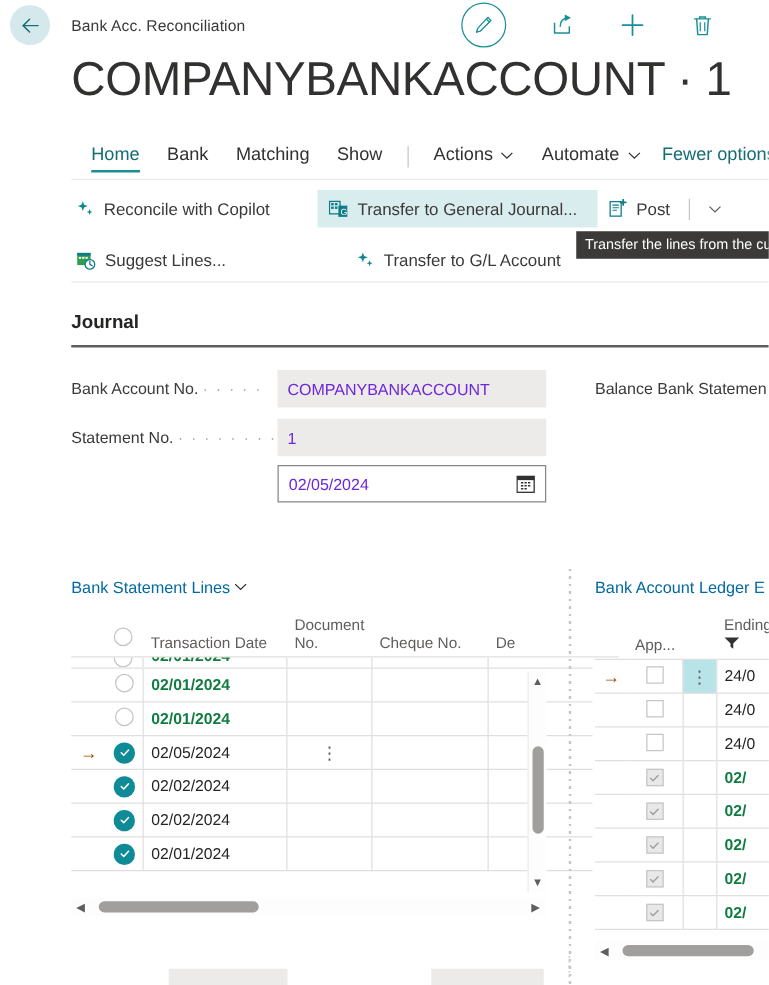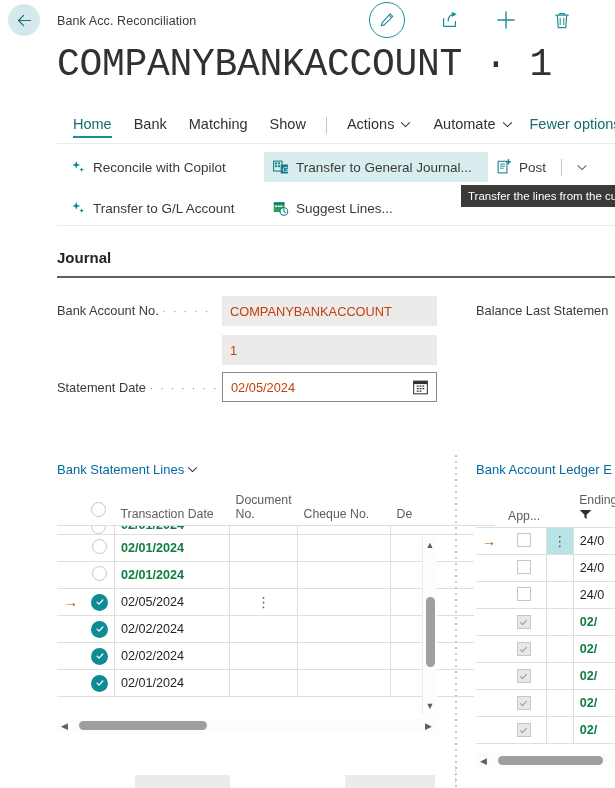--- a/index.html
+++ b/index.html
@@ -34,21 +34,21 @@
     border: 1.5px solid #1a8f96;
     display: flex; align-items: center; justify-content: center;
     cursor: pointer; margin-right: 4px;
   }
 
   
   .page-title {
     position: absolute; left: 57px; top: 43px;
     font-size: 38px; font-weight: 300; color: #323130;
     letter-spacing: -0.3px; white-space: nowrap;
-    font-family: Liberation Mono, monospace;
+    font-family: Liberation Sans, sans-serif;
   }
 
   
   .tabs {
     position: absolute; left: 71px; top: 116px;
     display: flex; align-items: center; gap: 0px;
     font-size: 14.5px; color: #323130; white-space: nowrap;
   }
   .tab { padding: 0 11px 6px 11px; cursor: pointer; position: relative; }
   .tab:first-child { padding-left: 2px; }
@@ -58,21 +58,21 @@
     height: 2px; background: #1a8f96;
   }
   .tab-sep { width:1px; height: 17px; background: #c8c6c4; margin: 0 9px 4px 9px; }
   .tab-drop { display:flex; align-items:center; gap:6px; }
   .tab-link { color:#156d73; padding: 0 6px 6px 6px; cursor:pointer; }
   .tabs-rule {
     position:absolute; left: 57px; right: 0; top: 143px; height: 1px; background: #edebe9;
   }
 
   
-  .ribbon { position:absolute; left: 62px; top: 152px; right: 0; }
+  .ribbon { position:absolute; left: 52px; top: 152px; right: 0; }
   .ribbon-row { display:flex; align-items:center; height: 30px; }
   .rb-item {
     display:flex; align-items:center; gap: 7px;
     height: 30px; padding: 0 9px; cursor:pointer;
     font-size: 13.5px; color: #3b3a39; white-space: nowrap;
   }
   .rb-item.sel { background: #d9edef; }
   .rb-col1 { width: 202px; }
   .rb-col2 { width: 224px; }
   .rb-sep { width:1px; height:17px; background:#c8c6c4; margin: 0 6px; }
@@ -94,21 +94,21 @@
     font-size: 15px; font-weight: 600; color:#252423;
   }
   .sec-rule { position:absolute; left:57px; right:0; top: 276px; height: 2px; background:#605e5c; }
 
   .field-label {
     position:absolute; font-size: 12.8px; color:#3b3a39; white-space:nowrap;
   }
   .dots { color:#a19f9d; letter-spacing: 1.6px; font-size:12px; }
   .field-box {
     position:absolute; background:#edebe9; border:none;
-    font-size: 12.8px; color:#c2410c;
+    font-size: 12.8px; color:#6d28d9;
     display:flex; align-items:center; padding-left: 8px;
     height: 30px;
   }
   .field-box.boxed {
     background:#ffffff; border:1px solid #8a8886;
   }
   .cal-icon { position:absolute; right: 8px; top: 6px; }
 
   
   .list-head {
@@ -275,72 +275,72 @@
       </div>
       <div class="rb-sep"></div>
       <div class="rb-item" style="padding:0 8px;">
         <svg width="12" height="7" viewBox="0 0 12 8">
             <path d="M1 1.5 L6 6.3 L11 1.5" fill="none" stroke="#605e5c" stroke-width="1.2"></path>
           </svg>
       </div>
     </div>
 
     <div class="ribbon-row" style="margin-top:11px;">
-      <div class="rb-item rb-col1">
-        <svg width="15" height="15" viewBox="0 0 16 16">
-          <path d="M5.6 1 L6.7 4.1 L9.8 5.2 L6.7 6.3 L5.6 9.4 L4.5 6.3 L1.4 5.2 L4.5 4.1 Z" fill="#108891"></path>
-          <path d="M11.4 7.6 L12.1 9.5 L14 10.2 L12.1 10.9 L11.4 12.8 L10.7 10.9 L8.8 10.2 L10.7 9.5 Z" fill="#108891"></path>
-        </svg>
-        <span>Transfer to G/L Account</span>
-      </div>
       <div class="rb-item rb-col2">
         <svg width="16" height="15" viewBox="0 0 17 16">
           <rect x="0.8" y="1.4" width="11.4" height="10.4" fill="#2f9e4f"></rect>
           <rect x="0.8" y="1.4" width="11.4" height="2.4" fill="#0f7d86"></rect>
           <rect x="2.2" y="4.8" width="2" height="1.6" fill="#ffffff"></rect>
           <rect x="5" y="4.8" width="2" height="1.6" fill="#ffffff"></rect>
           <rect x="7.8" y="4.8" width="2" height="1.6" fill="#ffffff"></rect>
           <circle cx="11.6" cy="11.2" r="4.1" fill="#ffffff" stroke="#0f7d86" stroke-width="1.1"></circle>
           <path d="M11.6 8.4 V11.2 L13.5 12.4" stroke="#0f7d86" stroke-width="1.1" fill="none" stroke-linecap="round"></path>
         </svg>
         <span>Suggest Lines...</span>
       </div>
+      <div class="rb-item rb-col1">
+        <svg width="15" height="15" viewBox="0 0 16 16">
+          <path d="M5.6 1 L6.7 4.1 L9.8 5.2 L6.7 6.3 L5.6 9.4 L4.5 6.3 L1.4 5.2 L4.5 4.1 Z" fill="#108891"></path>
+          <path d="M11.4 7.6 L12.1 9.5 L14 10.2 L12.1 10.9 L11.4 12.8 L10.7 10.9 L8.8 10.2 L10.7 9.5 Z" fill="#108891"></path>
+        </svg>
+        <span>Transfer to G/L Account</span>
+      </div>
     </div>
   </div>
   <div class="ribbon-rule"></div>
 
   <div class="tooltip">Transfer the lines from the cu</div>
 
   <div class="sec-title">Journal</div>
   <div class="sec-rule"></div>
 
   <div class="field-label" style="left:57px; top:303px;">
     <span>Bank Account No.</span>
     <span class="dots">· · · · ·</span>
   </div>
   <div class="field-box" style="left:222px; top:296px; width:215px;">COMPANYBANKACCOUNT</div>
 
+  <div class="field-label" style="left:57px; top:342px;">
+    <span>Statement No.</span>
+    <span class="dots">· · · · · · · ·</span>
+  </div>
   <div class="field-box" style="left:222px; top:335px; width:215px;">1</div>
 
-  <div class="field-label" style="left:57px; top:380px;">
-    <span>Statement Date</span>
-    <span class="dots">· · · · · · ·</span>
-  </div>
   <div class="field-box boxed" style="left:222px; top:372px; width:215px; position:absolute;">
     <span>02/05/2024</span>
     <span class="cal-icon">
       <svg width="15" height="16" viewBox="0 0 16 17">
         <rect x="0.7" y="2.2" width="14.6" height="13.6" fill="none" stroke="#323130" stroke-width="1.1"></rect>
         <rect x="0.7" y="2.2" width="14.6" height="3.2" fill="#323130"></rect>
         <path d="M4 7.6 h2 M7 7.6 h2 M10 7.6 h2 M4 10.2 h2 M7 10.2 h2 M10 10.2 h2 M4 12.8 h2 M7 12.8 h2" stroke="#323130" stroke-width="1.3"></path>
       </svg>
     </span>
   </div>
 
-  <div class="field-label" style="left:476px; top:303px;">Balance Last Statemen</div>
+  <div class="field-label" style="left:476px; top:303px;">Balance Bank Statemen</div>
 
   <div class="list-head" style="left:57px; top:462px;">
     <span>Bank Statement Lines</span>
     <svg width="11" height="7" viewBox="0 0 12 8">
         <path d="M1 1.5 L6 6.3 L11 1.5" fill="none" stroke="#323130" stroke-width="1.2"></path>
       </svg>
   </div>
 
   <div class="grid" style="left:57px; top:493px;">
     <table>

